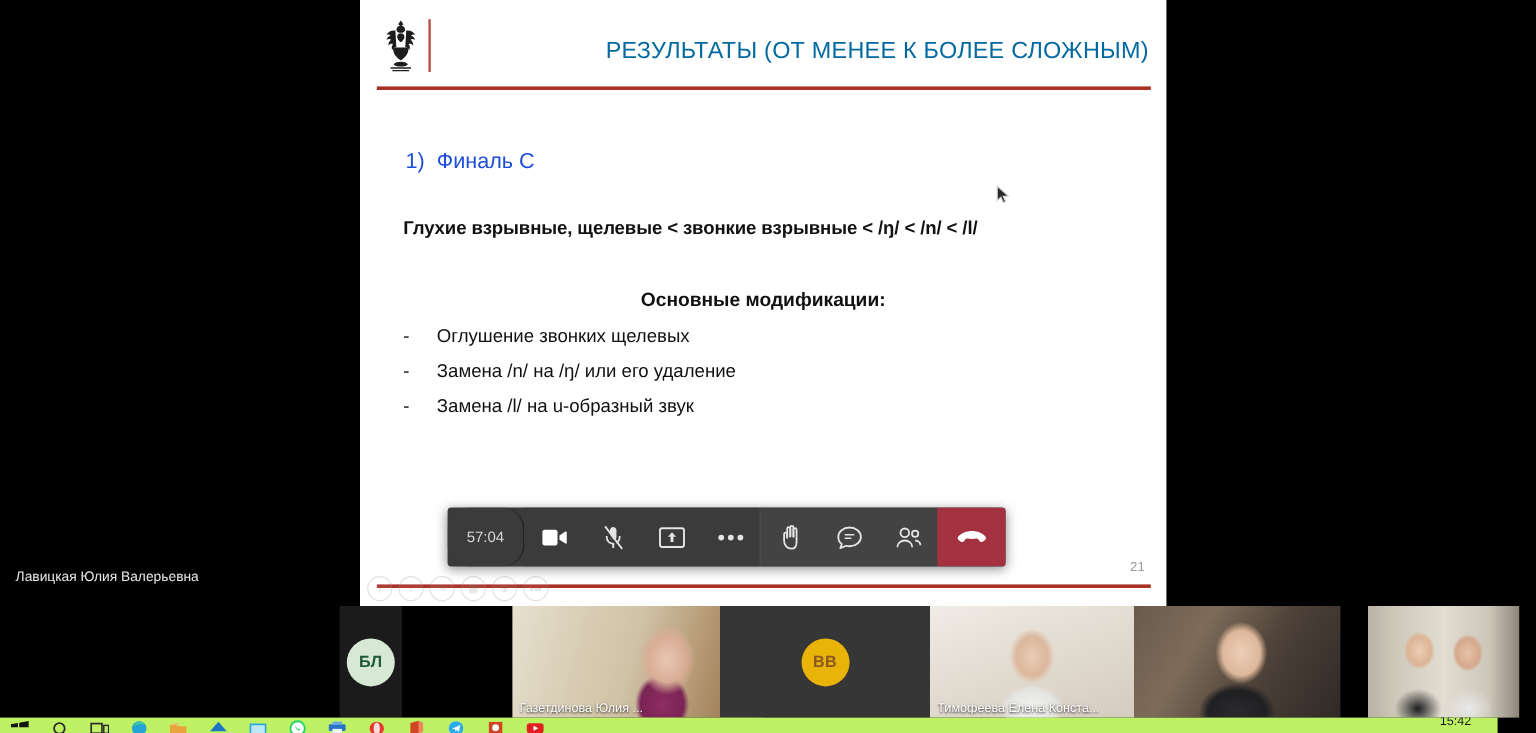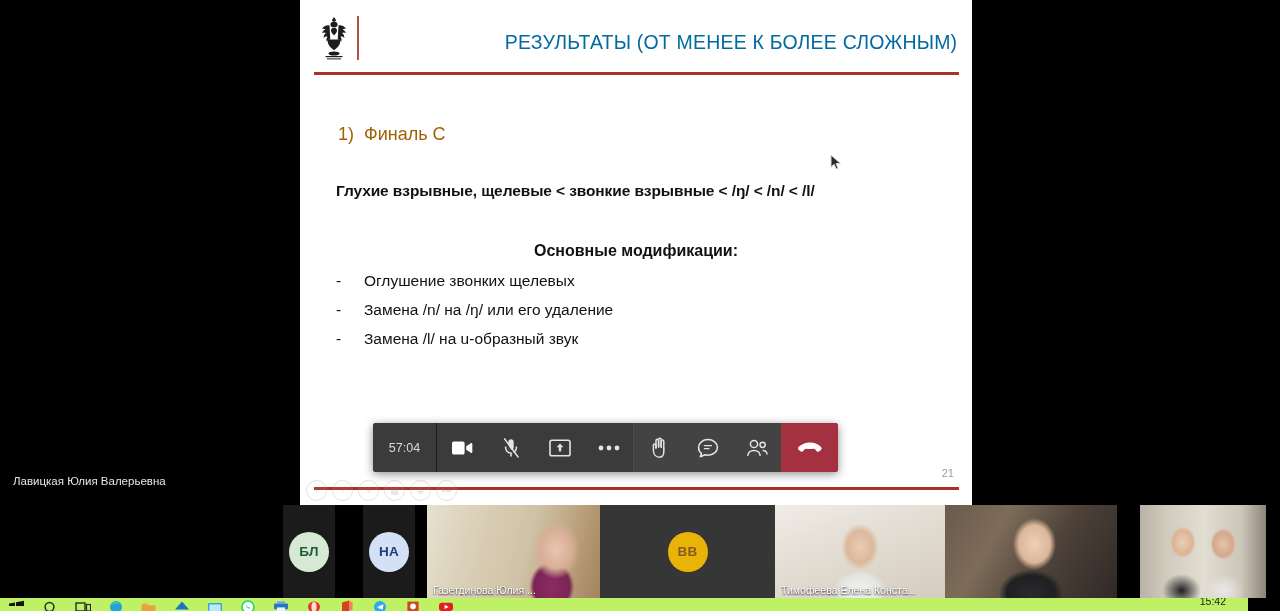--- a/index.html
+++ b/index.html
@@ -25,21 +25,21 @@
   .logo-text span{font-size:9.5px;color:#9c4a44;line-height:11px;letter-spacing:.1px;}
   .logo-text span.url{color:#8a8a8a;font-size:8.5px;margin-top:1px;}
   .slide-title{
     position:absolute;left:200px;top:31px;width:462px;text-align:center;
     font-size:19.5px;color:#0369a1;letter-spacing:.2px;white-space:nowrap;
   }
   .header-rule{position:absolute;left:14px;top:72px;width:645px;height:3px;background:#a93226;}
   .footer-rule{position:absolute;left:14px;top:487px;width:645px;height:3px;background:#a93226;}
   .slide-num{position:absolute;right:18px;top:467px;font-size:11px;color:#9a9a9a;}
 
-  .body-item1{position:absolute;left:38px;top:124px;font-size:18px;color:#a16207;}
+  .body-item1{position:absolute;left:38px;top:124px;font-size:18px;color:#1d4ed8;}
   .body-item1 .num{display:inline-block;width:26px;}
   .line-main{
     position:absolute;left:36px;top:182px;width:610px;
     font-size:15.5px;font-weight:bold;color:#111;letter-spacing:-.1px;white-space:nowrap;
   }
   .subhead{
     position:absolute;left:0;top:242px;width:672px;text-align:center;
     font-size:16px;font-weight:bold;color:#111;
   }
   .bullets{position:absolute;left:36px;top:272px;width:610px;}
@@ -54,21 +54,21 @@
   }
 
   
   .toolbar{
     position:absolute;left:373px;top:423px;height:49px;display:flex;align-items:stretch;
     background:#3b3b3b;border-radius:3px;overflow:hidden;
     box-shadow:0 2px 10px rgba(0,0,0,.45);
   }
   .tb-timer{
     width:63px;display:flex;align-items:center;justify-content:center;
-    color:#d8d8d8;font-size:12.5px;border-right:1px solid #1d1d1d;background:#3b3b3b;
+    color:#d8d8d8;font-size:12.5px;border-right:1px solid #1d1d1d;background:#3b3b3b;border-radius:18px;
   }
   .tb-grp{display:flex;align-items:stretch;background:#3b3b3b;}
   .tb-grp.second{border-left:1px solid #4b4b4b;background:#434343;}
   .tb-btn{
     width:49px;display:flex;align-items:center;justify-content:center;cursor:pointer;
   }
   .tb-hang{
     width:57px;background:#a4313f;display:flex;align-items:center;justify-content:center;cursor:pointer;
   }
   .tb-btn svg,.tb-hang svg{display:block;}
@@ -281,23 +281,20 @@
       </svg>
     </div>
   </div>
 
   <div class="strip">
 
     <div class="tile" style="left:283px;width:52px;background:#1b1b1b;">
       <div class="avatar" style="background:#d7e8d5;color:#1f5c3a;">БЛ</div>
     </div>
 
-    <div class="tile" style="left:363px;width:52px;background:#1b1b1b;">
-      <div class="avatar" style="background:#d3e0f5;color:#1b3f7a;">НА</div>
-    </div>
 
     <div class="tile ph-gaz" style="left:427px;width:184px;">
       <div class="nm">Газетдинова Юлия ...</div>
       <div class="mutei">
         <svg width="12" height="14" viewBox="0 0 12 14">
           <path fill="#fff" d="M6 1.4c-.9 0-1.6.7-1.6 1.6v3.4c0 .9.7 1.6 1.6 1.6s1.6-.7 1.6-1.6V3c0-.9-.7-1.6-1.6-1.6z"></path>
           <path fill="none" stroke="#fff" stroke-width="1" d="M2.7 5.8v.7c0 1.8 1.5 3.3 3.3 3.3s3.3-1.5 3.3-3.3v-.7"></path>
           <path fill="#fff" d="M5.5 10h1v2h-1z"></path>
           <path stroke="#fff" stroke-width="1.1" d="M1.8 1 L10.4 12.6"></path>
         </svg>

